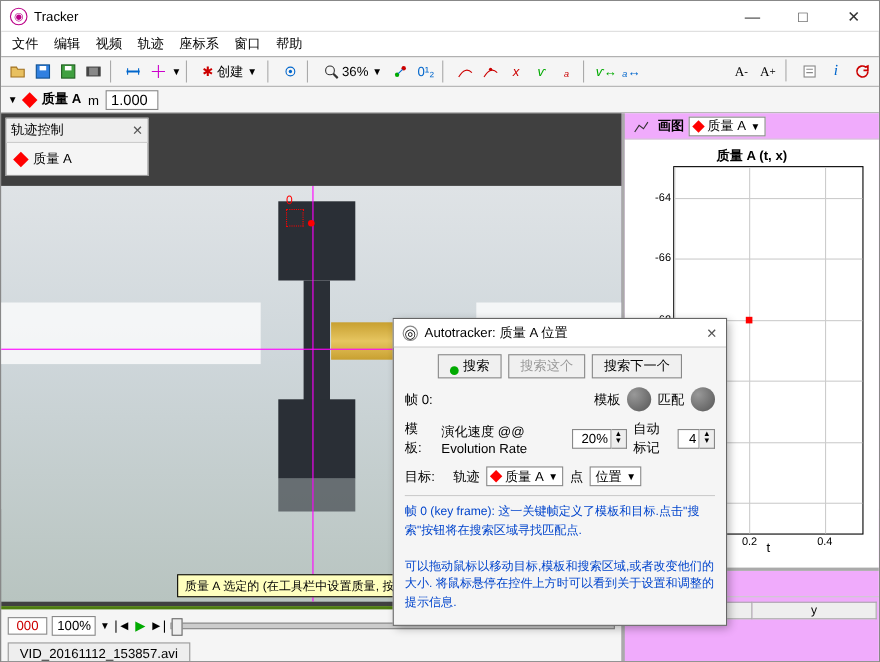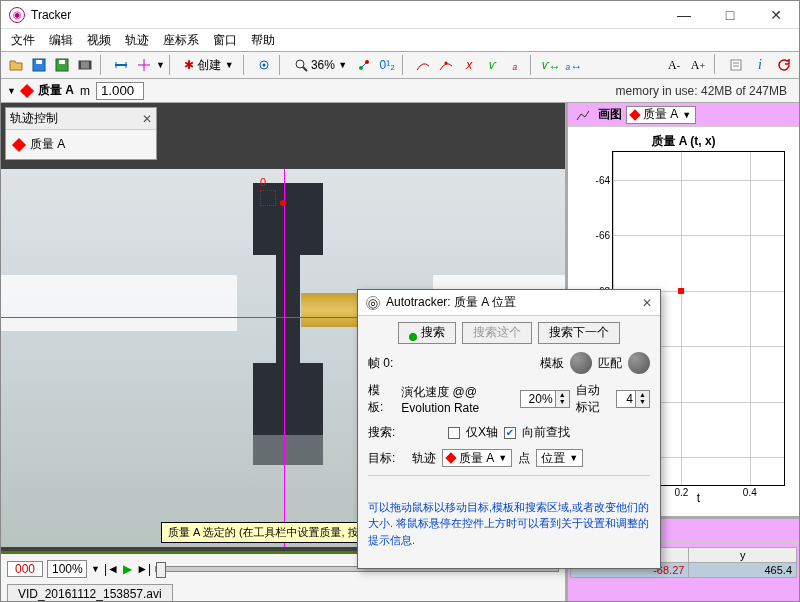--- a/index.html
+++ b/index.html
@@ -15,21 +15,21 @@
 .sep{width:6px;height:20px;border-left:1px solid #aaa;margin:0 3px}
 .tbtn{min-width:22px;height:22px;display:flex;align-items:center;justify-content:center;border:1px solid transparent}
 svg{display:block}
 .rulerbar{height:24px;border-bottom:1px solid #aaa;display:flex;align-items:center;background:#f5f5f5;padding:0 6px;gap:6px}
 .diamond{width:10px;height:10px;transform:rotate(45deg);background:#f00;display:inline-block}
 .input{border:1px solid #888;background:#fff;padding:1px 4px;height:18px}
 .mem{margin-left:auto;color:#333;padding-right:6px}
 .workarea{flex:1;display:flex;min-height:0}
 .leftpane{flex:1;position:relative;background:#404040;min-width:0}
 .video{position:absolute;left:0;right:0;top:66px;bottom:54px;background:linear-gradient(180deg,#dfe3e6 0%,#cfd7db 40%,#b8c4c0 100%);overflow:hidden}
-.trackctrl{position:absolute;left:4px;top:4px;width:152px;background:#f5f5f5;border:1px solid #999;z-index:5}
+.trackctrl{position:absolute;left:4px;top:4px;width:130px;background:#f5f5f5;border:1px solid #999;z-index:5}
 .trackctrl .hdr{display:flex;align-items:center;padding:2px 4px;background:#eee;border-bottom:1px solid #ccc}
 .trackctrl .body{padding:6px 8px;display:flex;align-items:center;gap:6px}
 .closebtn{margin-left:auto;font-size:12px;color:#555}
 .crossV{position:absolute;top:0;bottom:0;left:283px;width:1px;background:#f0f}
 .crossH{position:absolute;left:0;right:0;top:148px;height:1px;background:#f0f}
 .marker{position:absolute;left:259px;top:7px;color:#f00;font-size:11px}
 .marker .box{width:16px;height:16px;border:1px dotted #f00;margin-top:2px}
 .marker .dot{width:6px;height:6px;background:#f00;border-radius:50%;margin-left:20px;margin-top:-6px}
 .yellowmsg{position:absolute;left:160px;bottom:4px;background:#ffffbe;border:1px solid #000;padding:2px 6px;font-size:11px;white-space:nowrap}
 .player{position:absolute;left:0;right:0;bottom:0;height:50px;background:#f5f5f5;border-top:3px solid #4d7c0f;padding:4px 6px}
@@ -199,21 +199,20 @@
         </div>
     </div>
   </div>
 
   <div class="rulerbar">
     <span style="font-size:9px">▼</span>
     <span class="diamond"></span>
     <b>质量 A</b>
     <span>m</span>
     <input class="input" style="width: 48px;" value="1.000">
-    <span class="mem">memory in use: 42MB of 247MB</span>
   </div>
 
   <div class="workarea">
     <div class="leftpane">
 
       <div class="trackctrl">
         <div class="hdr">
             <span>轨迹控制</span>
             <span class="closebtn">✕</span>
           </div>
@@ -313,24 +312,20 @@
           </div>
         <div class="dropdown" style="flex:0 0 auto">A<span style="font-size:9px">▼</span></div>
       </div>
       <div class="tablearea">
         <table class="datatable">
           <tbody>
               <tr>
                 <th>x</th>
                 <th>y</th>
               </tr>
-          <tr>
-                <td class="sel" style="color:#c00">-68.27</td>
-                <td class="sel">465.4</td>
-              </tr>
         </tbody>
           </table>
       </div>
     </div>
   </div>
 
   <div class="dialog">
     <div class="dlgtitle">
       <span class="icon">◎</span>
       <span>Autotracker: 质量 A 位置</span>
@@ -369,40 +364,32 @@
         <span>自动标记</span>
         <div class="spinner">
             <span class="val" style="width:20px">4</span>
             <span class="arrows">
               <span>▲</span>
               <span>▼</span>
             </span>
           </div>
       </div>
       <div class="dlgrow">
-        <span class="lbl">搜索:</span>
-        <span style="margin-left:30px"></span>
-        <span class="checkbox"></span>
-        <span>仅X轴</span>
-        <span class="checkbox">✔</span>
-        <span>向前查找</span>
-      </div>
-      <div class="dlgrow">
         <span class="lbl">目标:</span>
         <span>轨迹</span>
         <div class="dropdown">
             <span class="diamond" style="width:8px;height:8px"></span>
             <span>质量 A</span>
             <span style="font-size:9px">▼</span>
           </div>
         <span>点</span>
         <div class="dropdown">
             <span>位置</span>
             <span style="font-size:9px">▼</span>
           </div>
       </div>
       <div class="helptext">
-        <br>
+        <div>帧 0 (key frame): 这一关键帧定义了模板和目标.点击"搜索"按钮将在搜索区域寻找匹配点.</div><br>
         <div>可以拖动鼠标以移动目标,模板和搜索区域,或者改变他们的大小. 将鼠标悬停在控件上方时可以看到关于设置和调整的提示信息.</div>
       </div>
     </div>
   </div>
 </div>
 
 </body></html>

